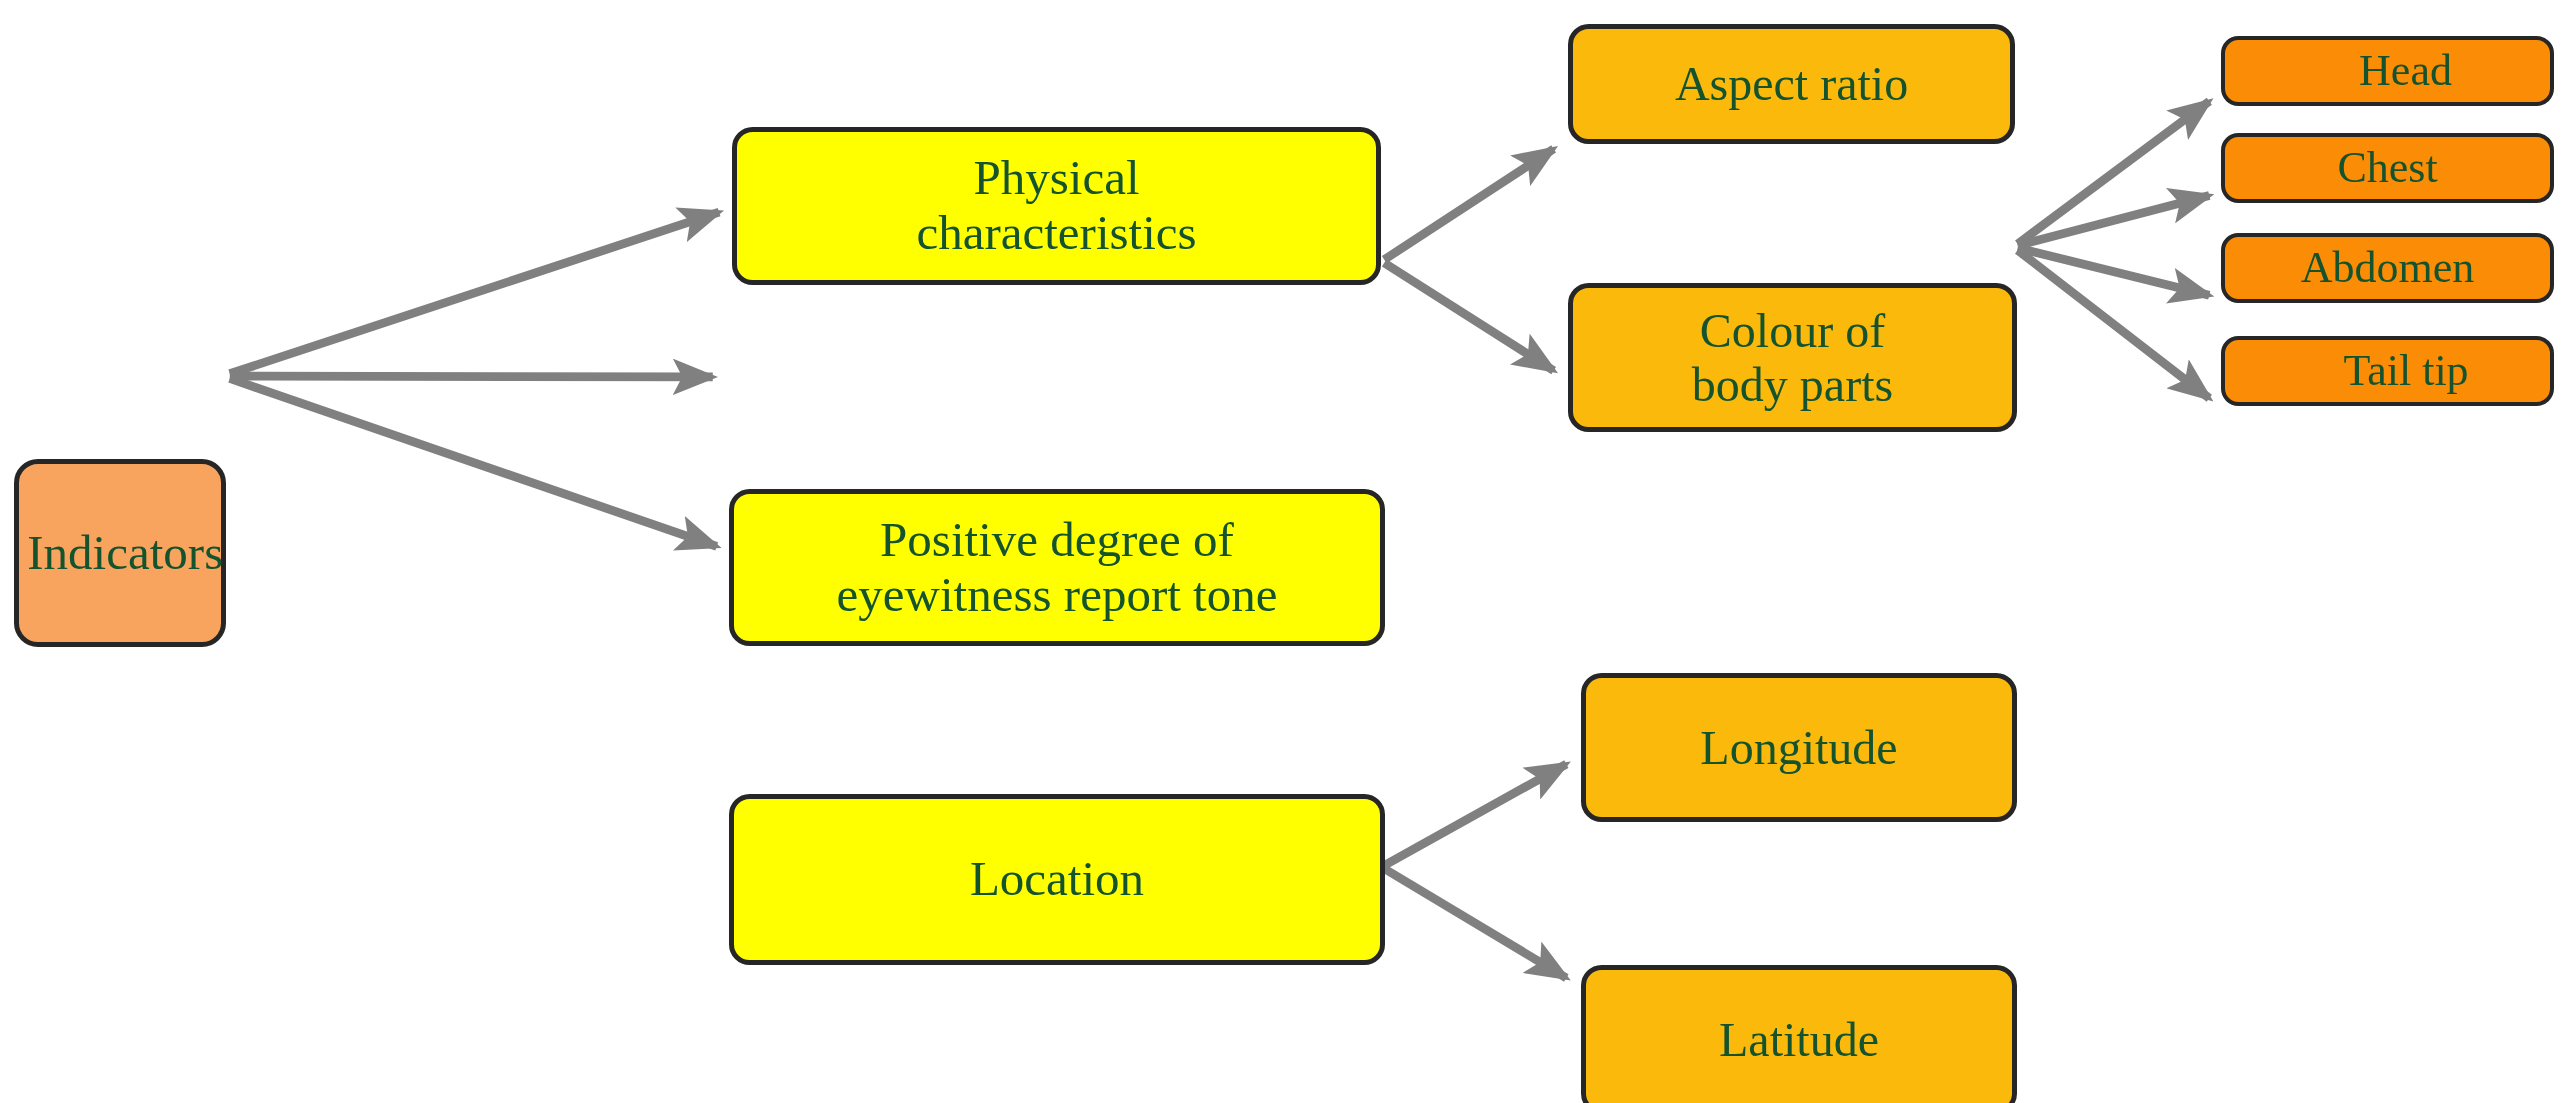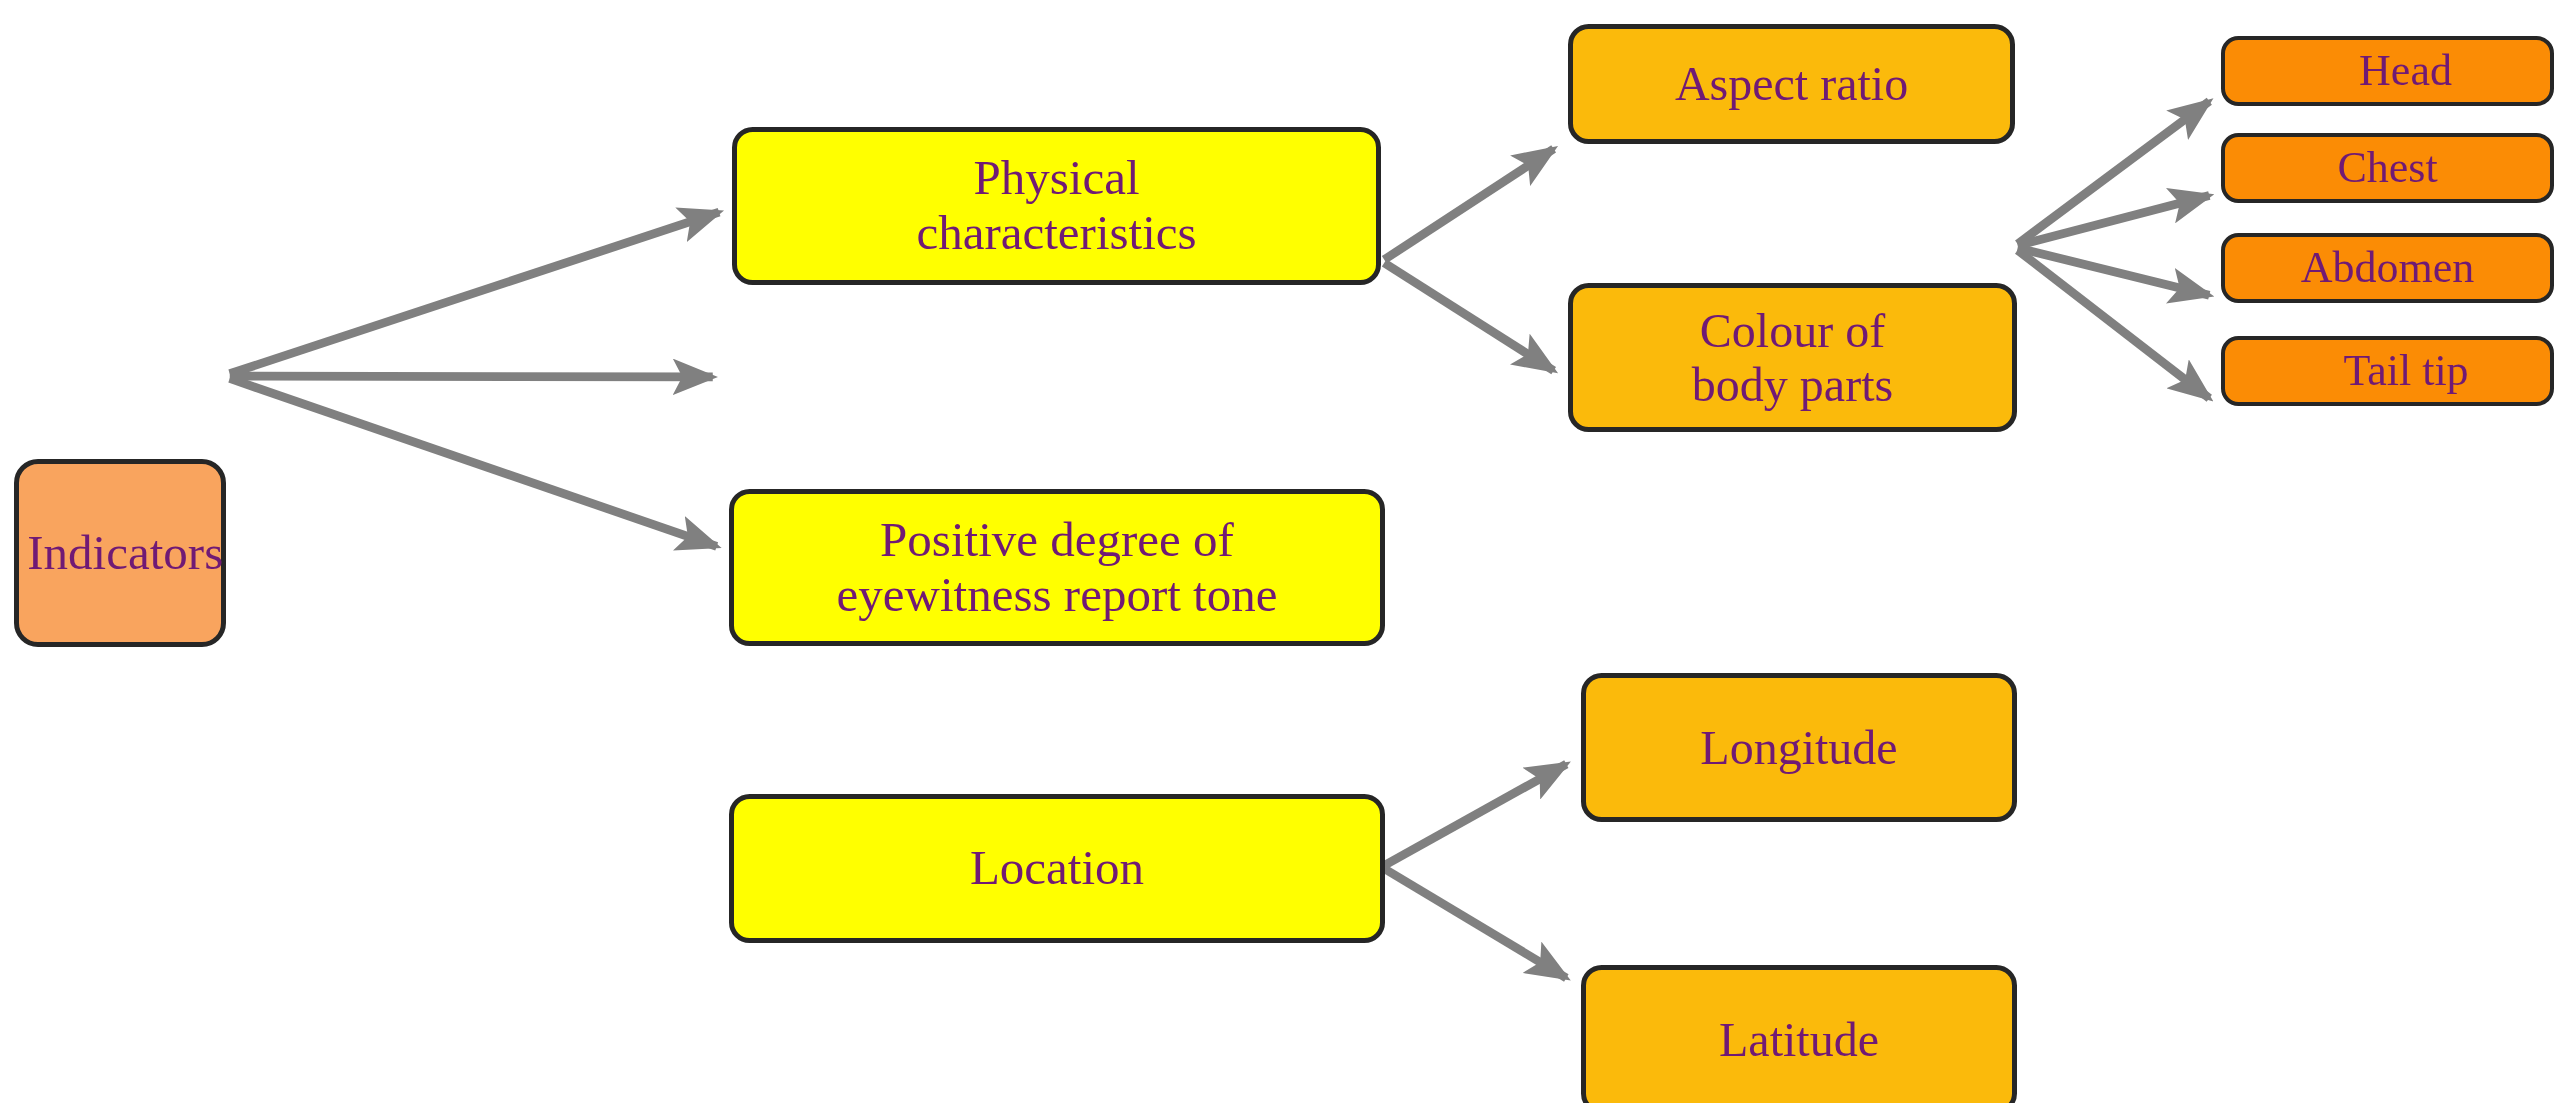--- a/index.html
+++ b/index.html
@@ -25,21 +25,21 @@
   }
   .node {
     position: absolute;
     box-sizing: border-box;
     border: 5.5px solid #262626;
     border-radius: 20.6px;
     display: flex;
     align-items: center;
     justify-content: center;
     text-align: center;
-    color: #701a75;
+    color: #14532d;
     line-height: 1.12;
     padding: 3.2px 8px;
     user-select: none;
   }
   .node-label {
     display: block;
     width: 100%;
     white-space: pre-line;
   }
 
@@ -56,21 +56,21 @@
     left: 732px; top: 127px;  width: 649px; height: 158px;
     background: #FFFF00;
     font-size: 49px;
   }
   #node-positive-degree {
     left: 729px; top: 489px;  width: 656px; height: 157px;
     background: #FFFF00;
     font-size: 49px;
   }
   #node-location {
-    left: 729px; top: 794px; width: 656px; height: 149px;
+    left: 729px; top: 794px; width: 656px; height: 171px;
     background: #FFFF00;
     font-size: 49px;
   }
 
   
   #node-aspect-ratio {
     left: 1568px; top: 24px;   width: 447px; height: 120px;
     background: #FBBA0B;
     font-size: 48px;
   }

